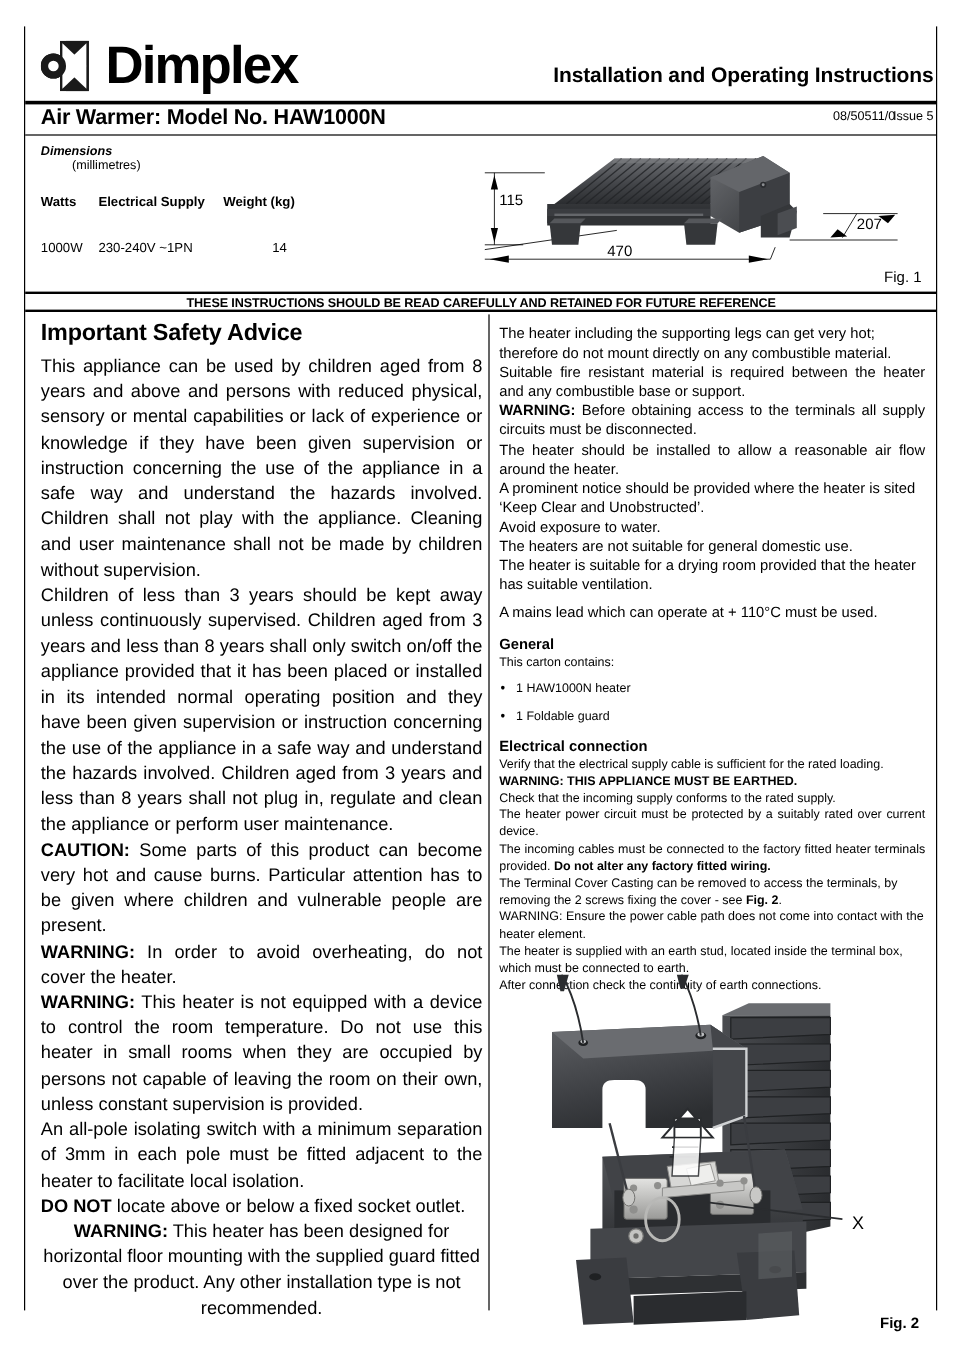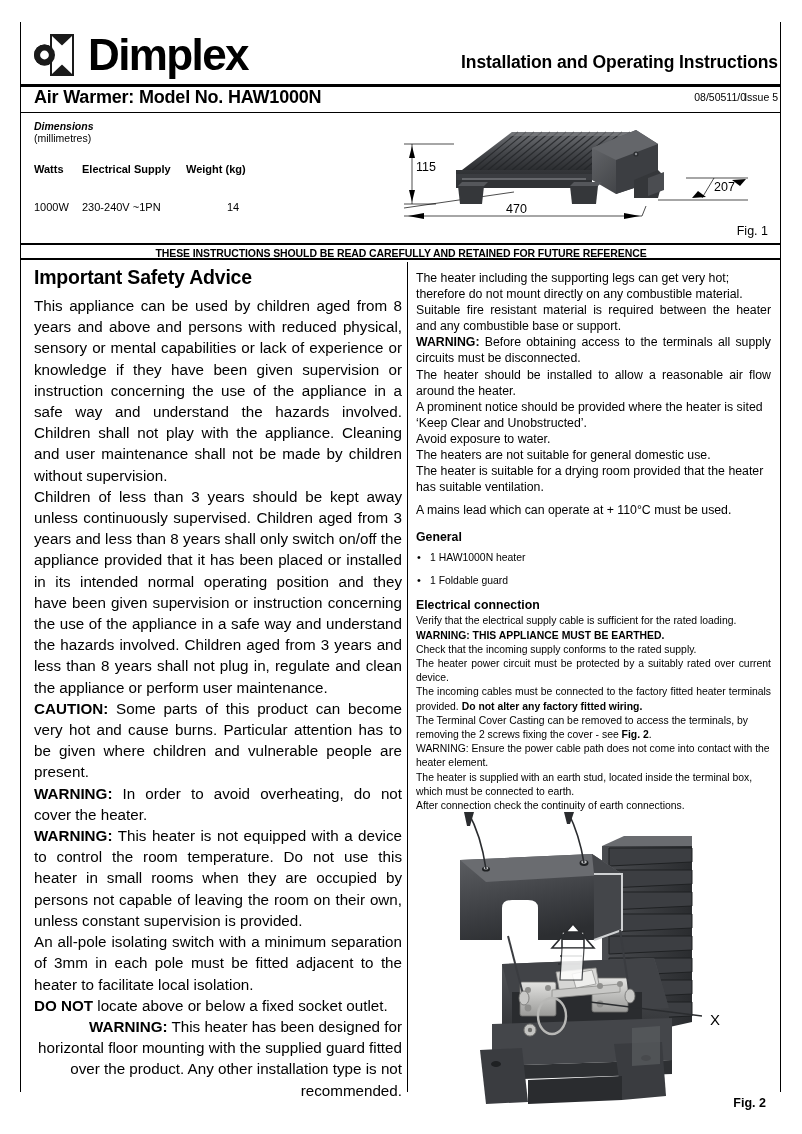--- a/index.html
+++ b/index.html
@@ -56,21 +56,21 @@
     font-size:10.5px;
   }
   .doc-issue {
     position:absolute; right:2px; top:5px;
     font-size:10.5px;
   }
 
   
   .spec { position:absolute; left:34px; top:120px; width:340px; }
   .spec-label { font-size:10.5px; font-weight:bold; line-height:12px;font-style:italic; }
-  .spec-units { font-size:10.5px; line-height:13px; }
+  .spec-units { font-size:10.5px; line-height:13px;margin-left:26px; }
   .spec-table { margin-top:18px; font-size:11px; }
   .spec-head { font-weight:bold; }
   .spec-head span, .spec-vals span { display:inline-block; }
   .c1 { width:48px; }
   .c2 { width:104px; }
   .c3 { width:80px; }
   .spec-vals { margin-top:26px; }
   .spec-vals .c3 { text-align:center; padding-left:14px; }
 
   
@@ -106,21 +106,21 @@
     position:absolute; left:407px; top:262px; width:1px; height:830px; background:#000;
   }
 
   h1.sec-title {
     font-size:19.5px; font-weight:bold; margin:0 0 6px 0; letter-spacing:-0.2px;
   }
   .p-left {
     font-size:15.2px; line-height:21.2px; margin:0 0 0 0;
     text-align:justify;
   }
-  .p-left.last-left { text-align:right; }
+  .p-left.last-left { text-align:center; }
   .p-right {
     font-size:12.3px; line-height:16.1px; margin:0;
     text-align:justify;
   }
   .p-right.nojust { text-align:left; }
   b { font-weight:bold; }
   h2.sub {
     font-size:12.3px; font-weight:bold; margin:9px 0 2px 0;
   }
   .small {
@@ -313,20 +313,21 @@
     <p class="p-right"><b>WARNING:</b><span> Before obtaining access to the terminals all supply circuits must be disconnected.</span></p>
 
     <p class="p-right">The heater should be installed to allow a reasonable air flow around the heater.</p>
     <p class="p-right nojust">A prominent notice should be provided where the heater is sited ‘Keep Clear and Unobstructed’.</p>
     <p class="p-right nojust">Avoid exposure to water.</p>
     <p class="p-right nojust">The heaters are not suitable for general domestic use.</p>
     <p class="p-right nojust">The heater is suitable for a drying room provided that the heater has suitable ventilation.</p>
     <p class="p-right nojust" style="margin-top:7px;">A mains lead which can operate at + 110°C must be used.</p>
 
     <h2 class="sub" style="margin-top:12px;">General</h2>
+    <p class="small nojust">This carton contains:</p>
     <ul class="carton">
       <li>1 HAW1000N heater</li>
       <li>1 Foldable guard</li>
     </ul>
 
     <h2 class="sub" style="margin-top:10px;">Electrical connection</h2>
     <p class="small nojust">Verify that the  electrical supply cable is sufficient for the rated  loading.</p>
     <p class="small nojust" style="font-weight:bold;">WARNING: THIS APPLIANCE MUST BE EARTHED.</p>
     <p class="small nojust">Check that the incoming supply conforms to the rated supply.</p>
     <p class="small">The heater power circuit must be protected by a suitably rated over current device.</p>

